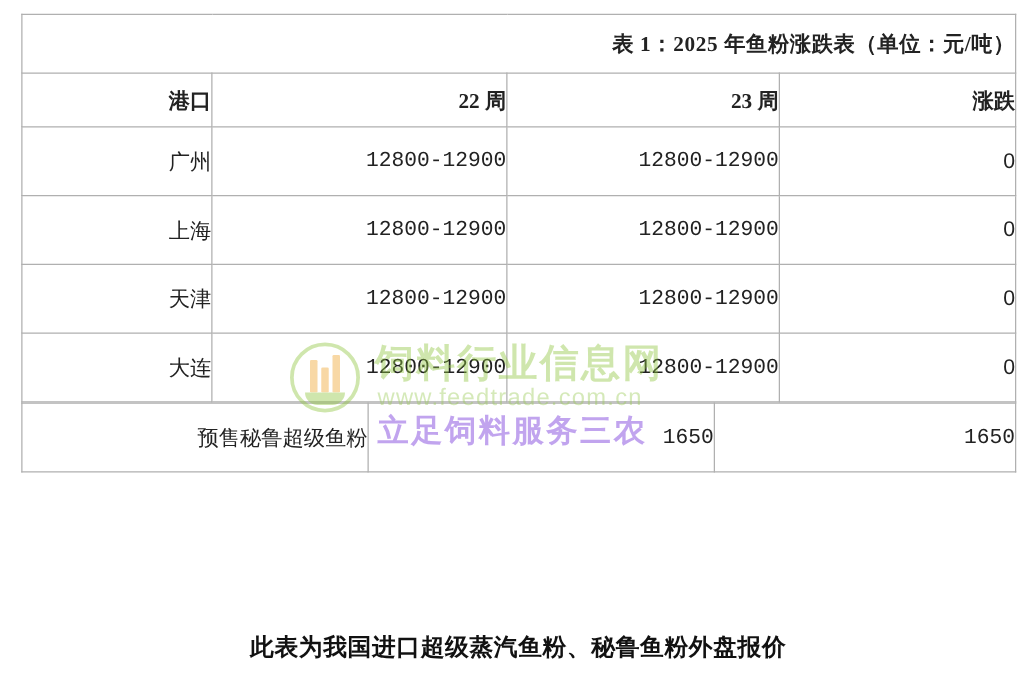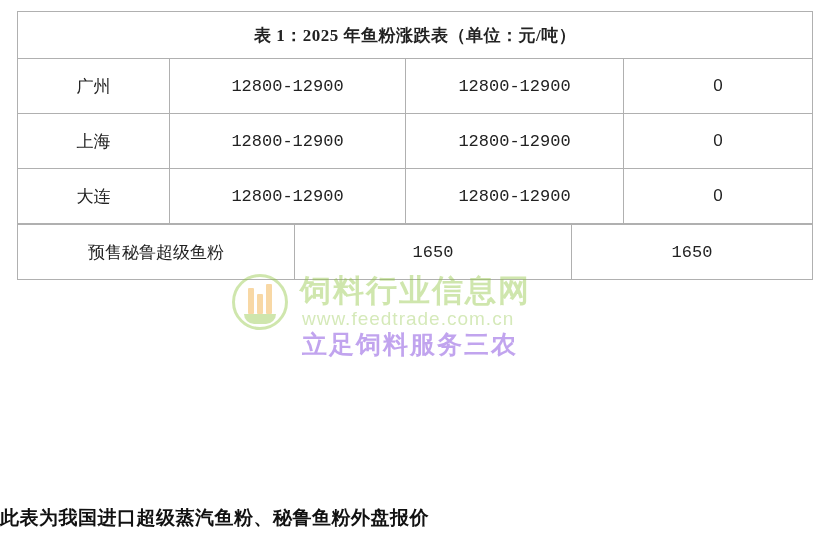--- a/index.html
+++ b/index.html
@@ -26,21 +26,21 @@
     top: 11px;
     width: 795px;
   }
   table.sheet {
     border-collapse: collapse;
     width: 795px;
     table-layout: fixed;
   }
   table.sheet td {
     border: 1px solid #b0b0b0;
-    text-align: center;
+    text-align: right;
     vertical-align: middle;
     font-size: 17px;
     color: #222;
     background: transparent;
     padding: 0;
     height: 54px;
   }
   .title-cell {
     font-size: 21px;
     font-weight: bold;
@@ -65,21 +65,21 @@
     font-size: 17px;
   }
   .t2-row td {
     height: 44px;
   }
   .footnote {
     position: absolute;
     left: 0;
     top: 505px;
     width: 829px;
-    text-align: left;
+    text-align: center;
     font-size: 19px;
     font-weight: bold;
     letter-spacing: 0.5px;
     color: #111;
   }
   
   .watermark {
     position: absolute;
     left: 232px;
     top: 236px;
@@ -164,27 +164,39 @@
         <col style="width:152px">
         <col style="width:236px">
         <col style="width:218px">
         <col style="width:189px">
       </colgroup>
       <tbody>
         <tr>
           <td class="title-cell" colspan="4">表 1：2025 年鱼粉涨跌表（单位：元/吨）</td>
         </tr>
         <tr>
+          <td class="head-cell">港口</td>
+          <td class="head-cell">22 周</td>
+          <td class="head-cell">23 周</td>
+          <td class="head-cell">涨跌</td>
+        </tr>
+        <tr>
           <td class="port-cell">广州</td>
           <td class="num-cell">12800-12900</td>
           <td class="num-cell">12800-12900</td>
           <td class="chg-cell">0</td>
         </tr>
         <tr>
           <td class="port-cell">上海</td>
+          <td class="num-cell">12800-12900</td>
+          <td class="num-cell">12800-12900</td>
+          <td class="chg-cell">0</td>
+        </tr>
+        <tr>
+          <td class="port-cell">天津</td>
           <td class="num-cell">12800-12900</td>
           <td class="num-cell">12800-12900</td>
           <td class="chg-cell">0</td>
         </tr>
         <tr>
           <td class="port-cell">大连</td>
           <td class="num-cell">12800-12900</td>
           <td class="num-cell">12800-12900</td>
           <td class="chg-cell">0</td>
         </tr>

